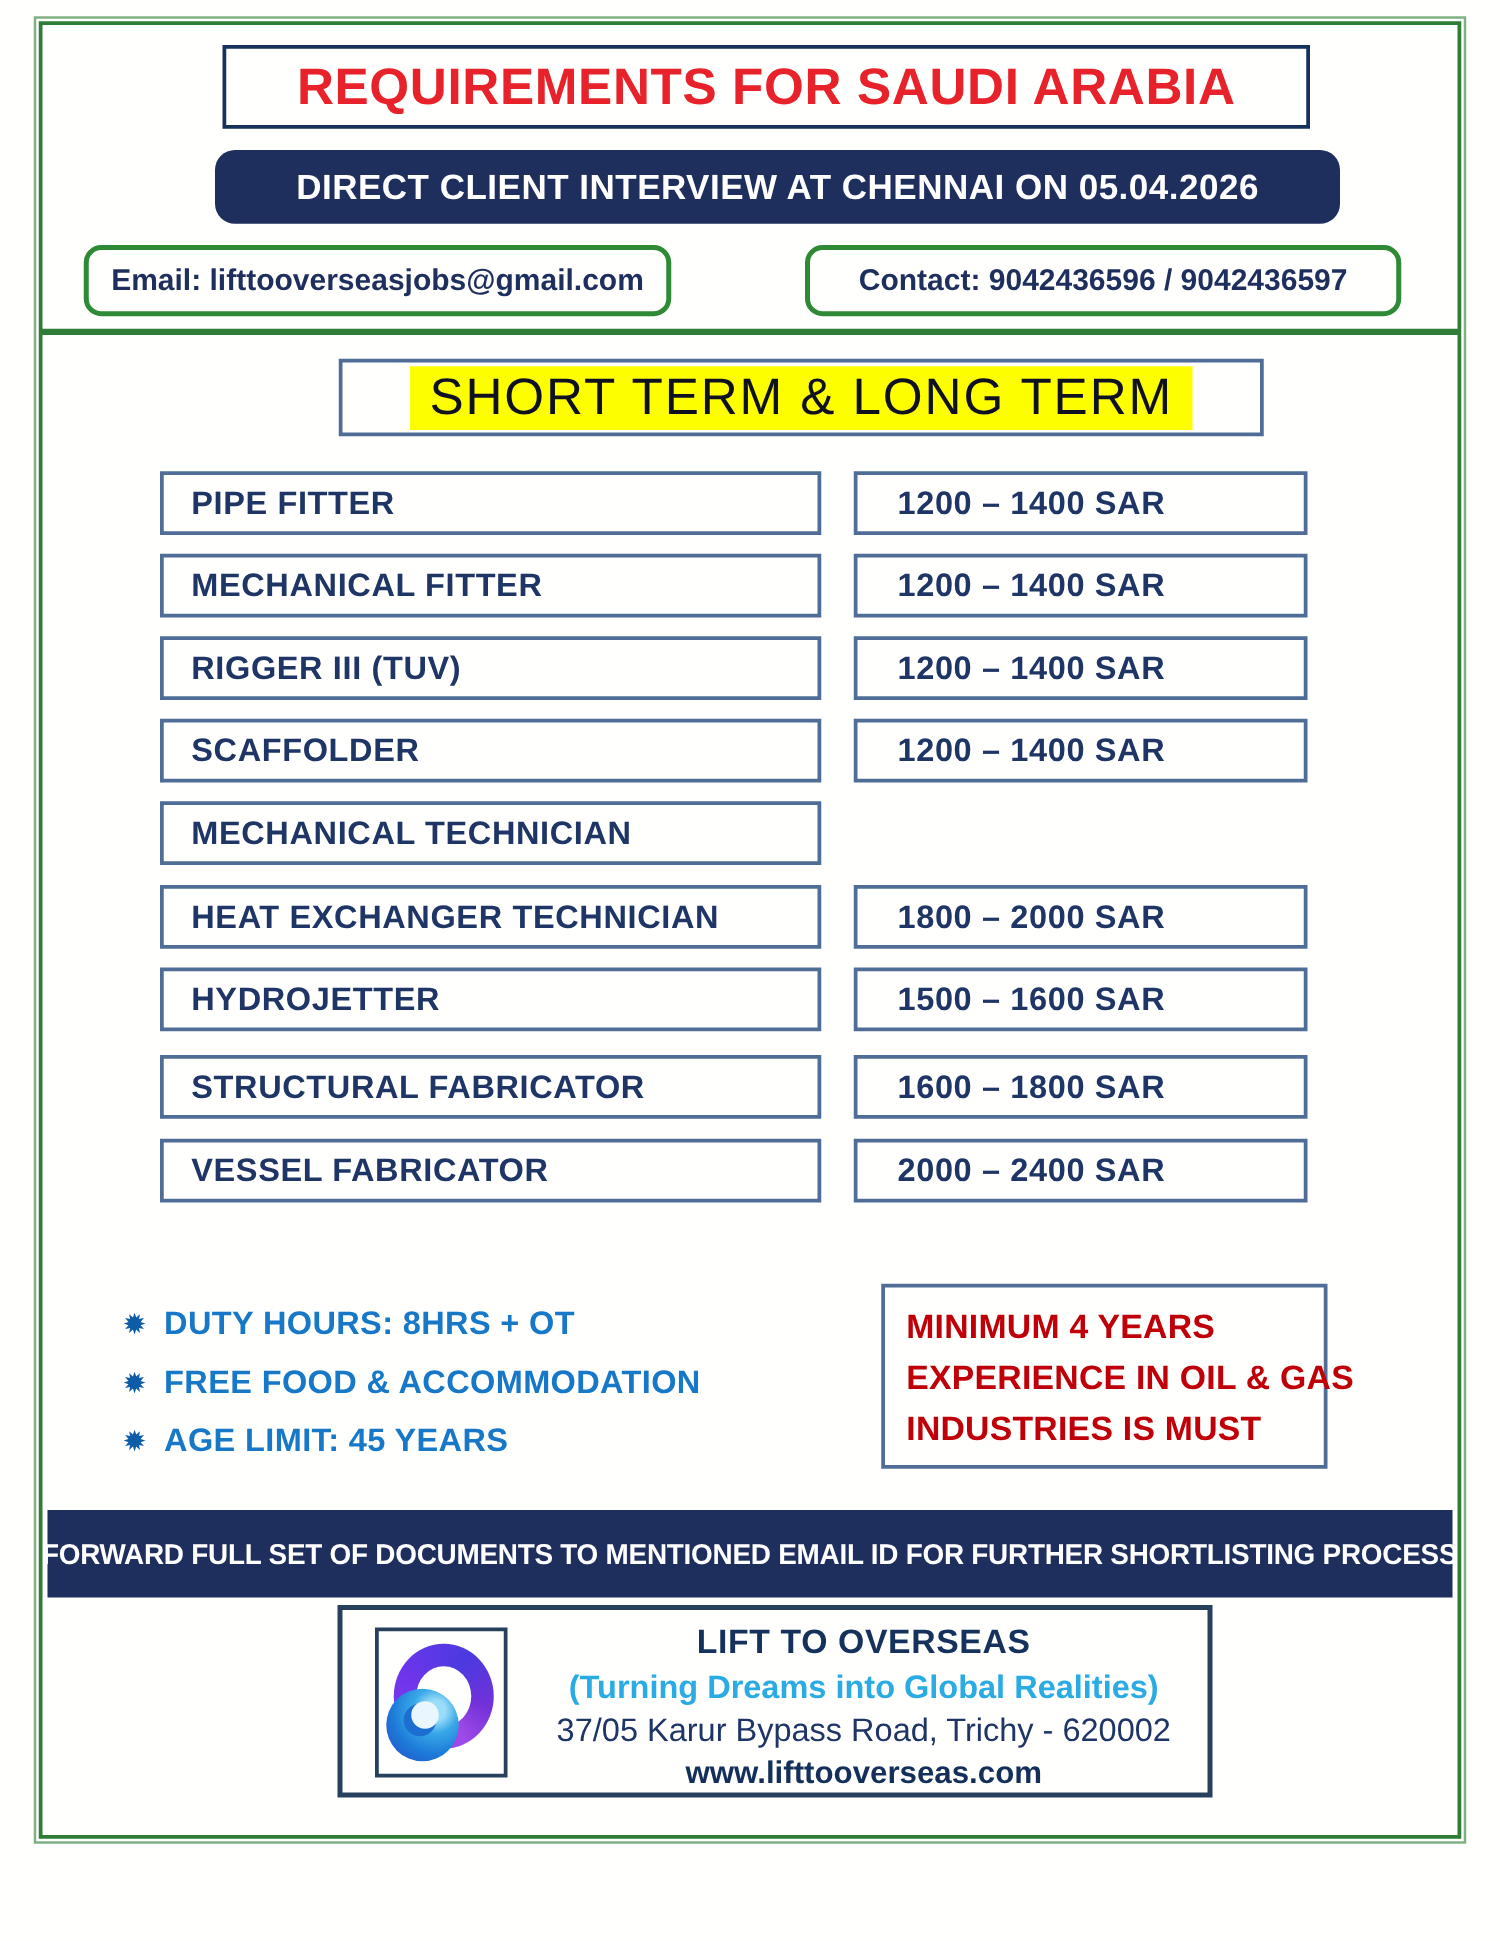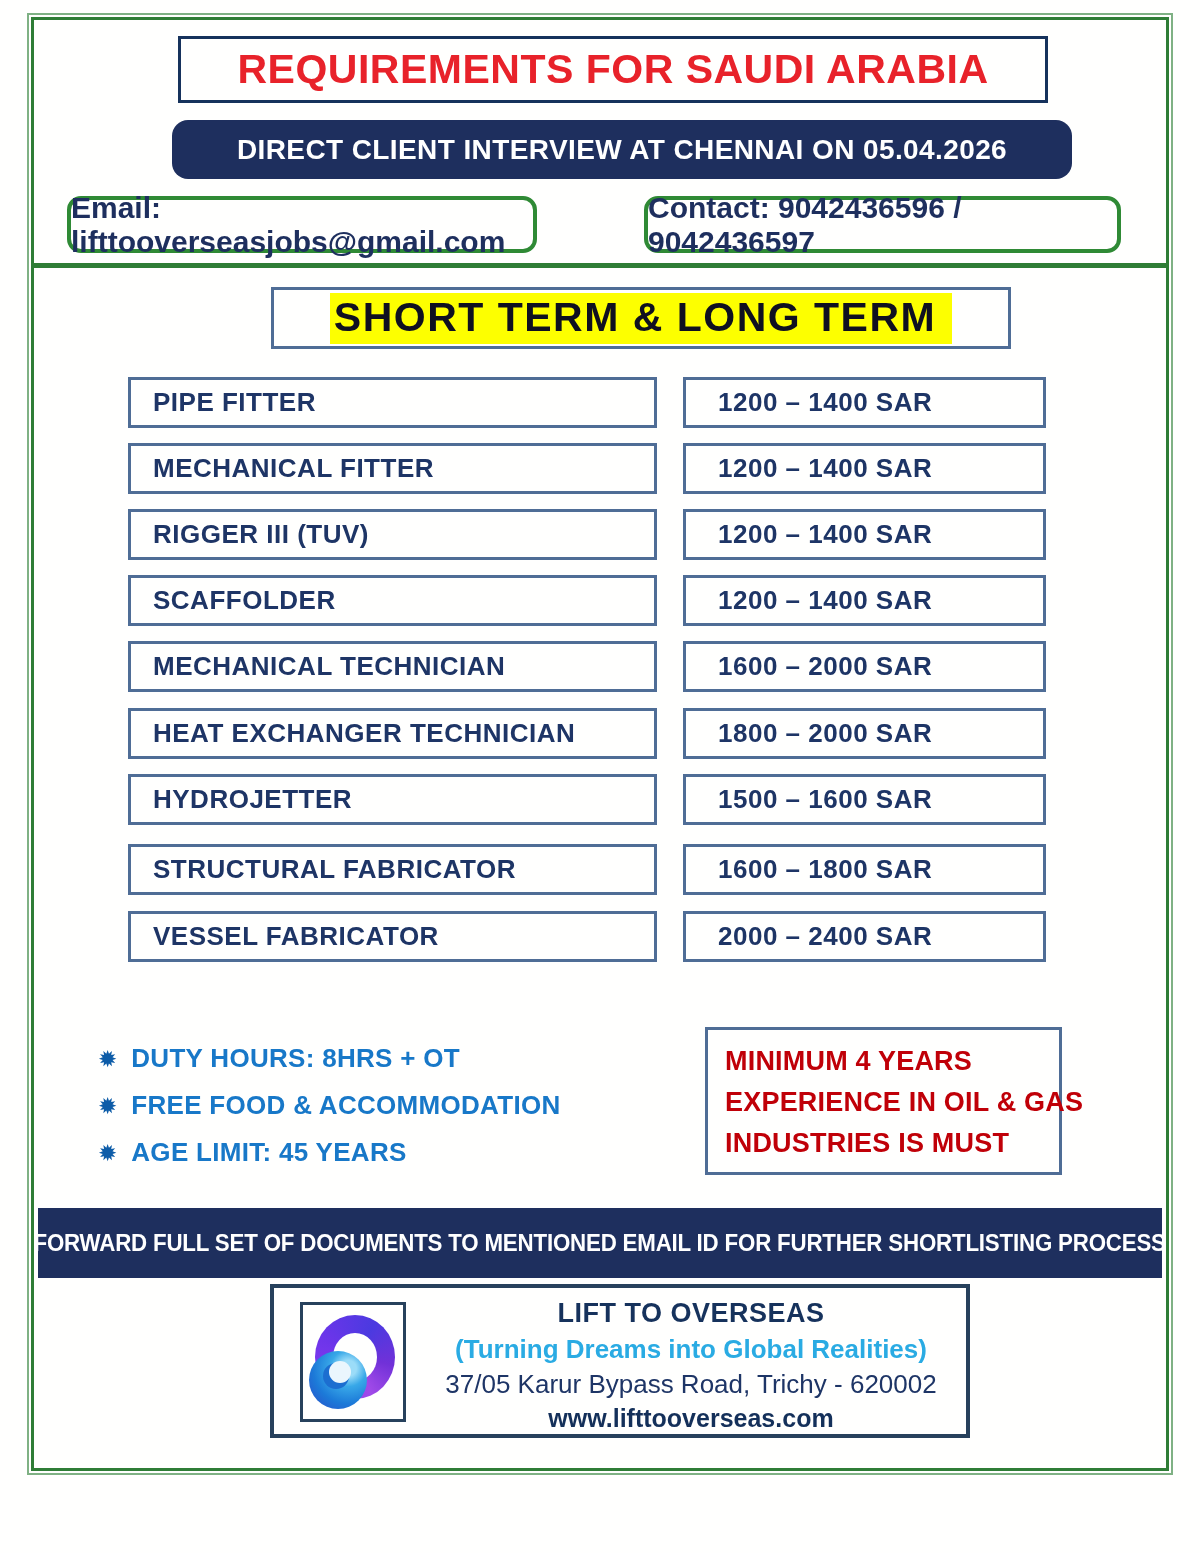--- a/index.html
+++ b/index.html
@@ -24,30 +24,30 @@
   .title-box span { color:#e8222a; font-size:41px; font-weight:800; letter-spacing:.5px; }
 
   .interview-pill { position:absolute; left:172px; top:120px; width:900px; height:59px;
                     background:#1e2f5e; border-radius:16px;
                     display:flex; align-items:center; justify-content:center; }
   .interview-pill span { color:#ffffff; font-size:28px; font-weight:800; letter-spacing:.4px; }
 
   .green-pill { position:absolute; height:57px; background:#fffffe;
                 border:4px solid #2f8a35; border-radius:14px;
                 display:flex; align-items:center; justify-content:center; }
-  .green-pill span { color:#1e2f5e; font-size:30px; font-weight:800; }
+  .green-pill span { color:#1e2f5e; font-size:24px; font-weight:800; }
   .email-box   { left:67px;  top:196px; width:470px; }
   .contact-box { left:644px; top:196px; width:477px; }
 
   
   .st-box { position:absolute; left:271px; top:287px; width:740px; height:62px;
             background:#fffffe; border:3px solid #4f6d96;
             display:flex; align-items:center; justify-content:center; }
-  .st-box .hl { background:#fdff00; padding:1px 16px 3px 4px;
-                color:#0f1020; font-size:41px; font-weight:700; letter-spacing:1.5px; }
+  .st-box .hl { background:#fdff00; padding:1px 16px 3px 16px;
+                color:#0f1020; font-size:41px; font-weight:400; letter-spacing:1.5px; }
 
   
   .job-box { position:absolute; height:51px; background:#fffffe;
              border:3px solid #4f6d96; box-shadow:inset 0 0 0 2px #fffffe;
              display:flex; align-items:center; }
   .job-box span { color:#1e3566; font-size:26px; font-weight:800; letter-spacing:.5px; }
   .job-role   { left:128px; width:529px; padding-left:22px; }
   .job-salary { left:683px; width:363px; padding-left:32px; }
 
   
@@ -142,23 +142,20 @@
   <div class="job-box job-role" style="top:575px">
     <span>SCAFFOLDER</span>
     </div>
   <div class="job-box job-salary" style="top:575px">
     <span>1200 – 1400 SAR</span>
     </div>
 
   <div class="job-box job-role" style="top:641px">
     <span>MECHANICAL TECHNICIAN</span>
     </div>
-  <div class="job-box job-salary" style="top:641px">
-    <span>1600 – 2000 SAR</span>
-    </div>
 
   <div class="job-box job-role" style="top:708px">
     <span>HEAT EXCHANGER TECHNICIAN</span>
     </div>
   <div class="job-box job-salary" style="top:708px">
     <span>1800 – 2000 SAR</span>
     </div>
 
   <div class="job-box job-role" style="top:774px">
     <span>HYDROJETTER</span>

